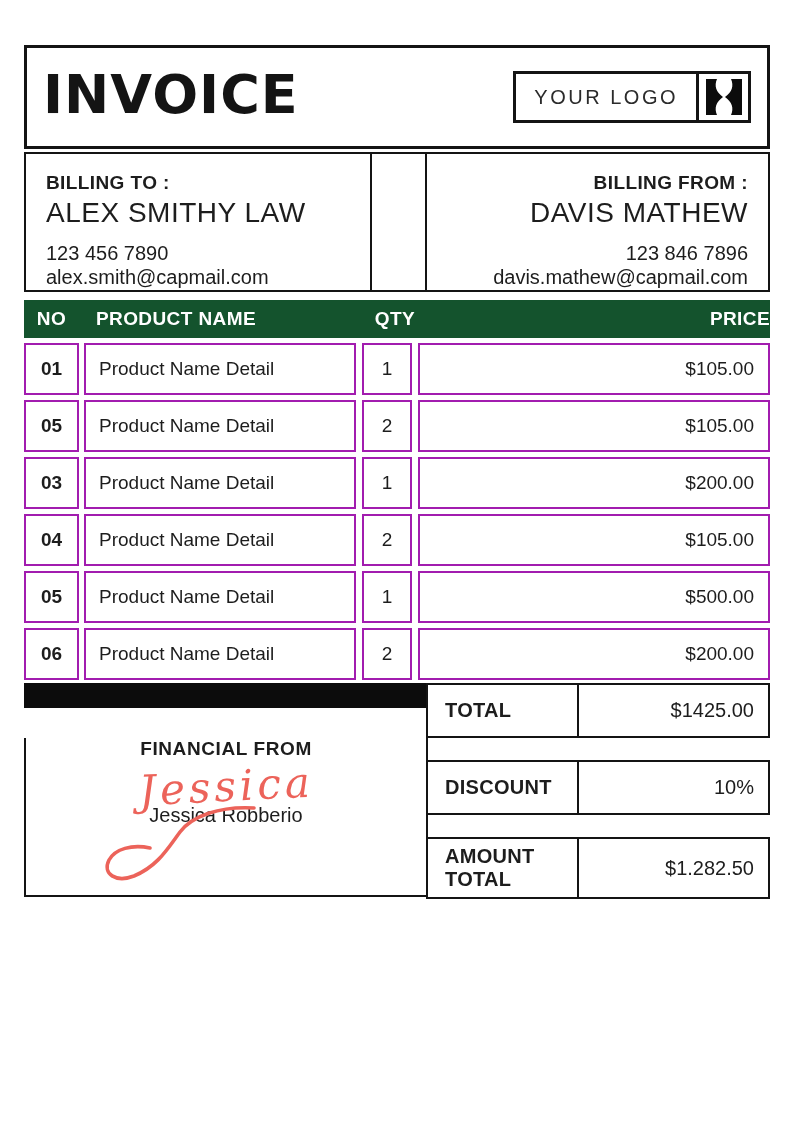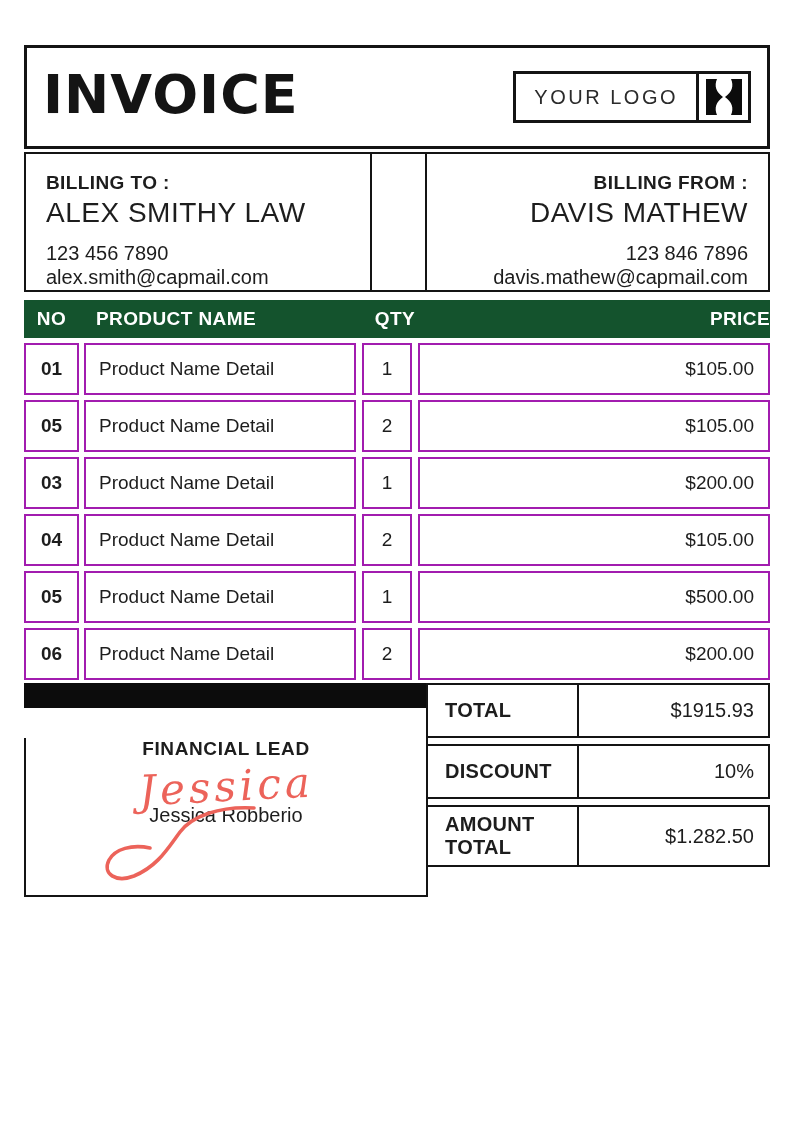--- a/index.html
+++ b/index.html
@@ -50,21 +50,21 @@
   .sig-box { border:2px solid #141414; border-top:none; height:159px; background:#fff;
              text-align:center; position:relative; }
   .sig-role { margin-top:30px; font-weight:bold; font-size:19px; letter-spacing:0.6px; }
   .sig-script { font-family:"DejaVu Serif","Liberation Serif",serif; font-style:italic;
                 font-size:42px; letter-spacing:4px; line-height:1; margin-top:6px;
                 transform:rotate(-3deg); display:inline-block; position:relative; z-index:2; }
   .sig-name { font-size:20px; margin-top:-4px; position:relative; z-index:1; }
   .sig-swash { position:absolute; left:68px; top:66px; z-index:3; pointer-events:none; }
 
   .totals-col { flex:1; margin-left:-2px; }
-  .total-row { display:flex; margin-bottom:6px; }
+  .total-row { display:flex; margin-bottom:22px; }
   .tl-cell { border:2px solid #141414; background:#fff; display:flex; align-items:center; }
   .tl-label { width:153px; font-weight:bold; font-size:20px; padding-left:17px;
               letter-spacing:0.3px; line-height:1.15; }
   .tl-value { flex:1; margin-left:-2px; justify-content:flex-end; padding-right:14px; font-size:20px; }
   .row-h55 { height:55px; } .row-h62 { height:62px; }
 
   
   .footer { margin-top:13px; background:#0c0c0c; padding:24px 3px 3px 3px; }
   .f-box { background:#fff; text-align:center; }
   .f-policy { padding:13px 10px 15px 10px; }
@@ -151,33 +151,33 @@
       <div class="t-cell cell-no">06</div>
       <div class="t-cell cell-prod">Product Name Detail</div>
       <div class="t-cell cell-qty">2</div>
       <div class="t-cell cell-price">$200.00</div>
     </div>
 
     <div class="bottom-section">
       <div class="sig-col">
         <div class="sig-black-bar"></div>
         <div class="sig-box">
-          <div class="sig-role">FINANCIAL LEAD</div>
+          <div class="sig-role">FINANCIAL FROM</div>
           <div class="sig-script" style="color:#ec635a">Jessica</div>
           <svg class="sig-swash" width="210" height="80" viewBox="0 0 210 80" aria-hidden="true">
             <path d="M160 4 C126 2 98 12 86 28 C74 44 64 62 40 72 C22 79 8 70 15 56 C21 45 38 40 56 44" stroke="#ec635a" stroke-width="3.6" fill="none" stroke-linecap="round"></path>
           </svg>
           <div class="sig-name">Jessica Robberio</div>
         </div>
       </div>
 
       <div class="totals-col">
         <div class="total-row">
           <div class="tl-cell tl-label row-h55">TOTAL</div>
-          <div class="tl-cell tl-value row-h55">$1915.93</div>
+          <div class="tl-cell tl-value row-h55">$1425.00</div>
         </div>
         <div class="total-row">
           <div class="tl-cell tl-label row-h55">DISCOUNT</div>
           <div class="tl-cell tl-value row-h55">10%</div>
         </div>
         <div class="total-row">
           <div class="tl-cell tl-label row-h62">AMOUNT TOTAL</div>
           <div class="tl-cell tl-value row-h62">$1.282.50</div>
         </div>
       </div>

